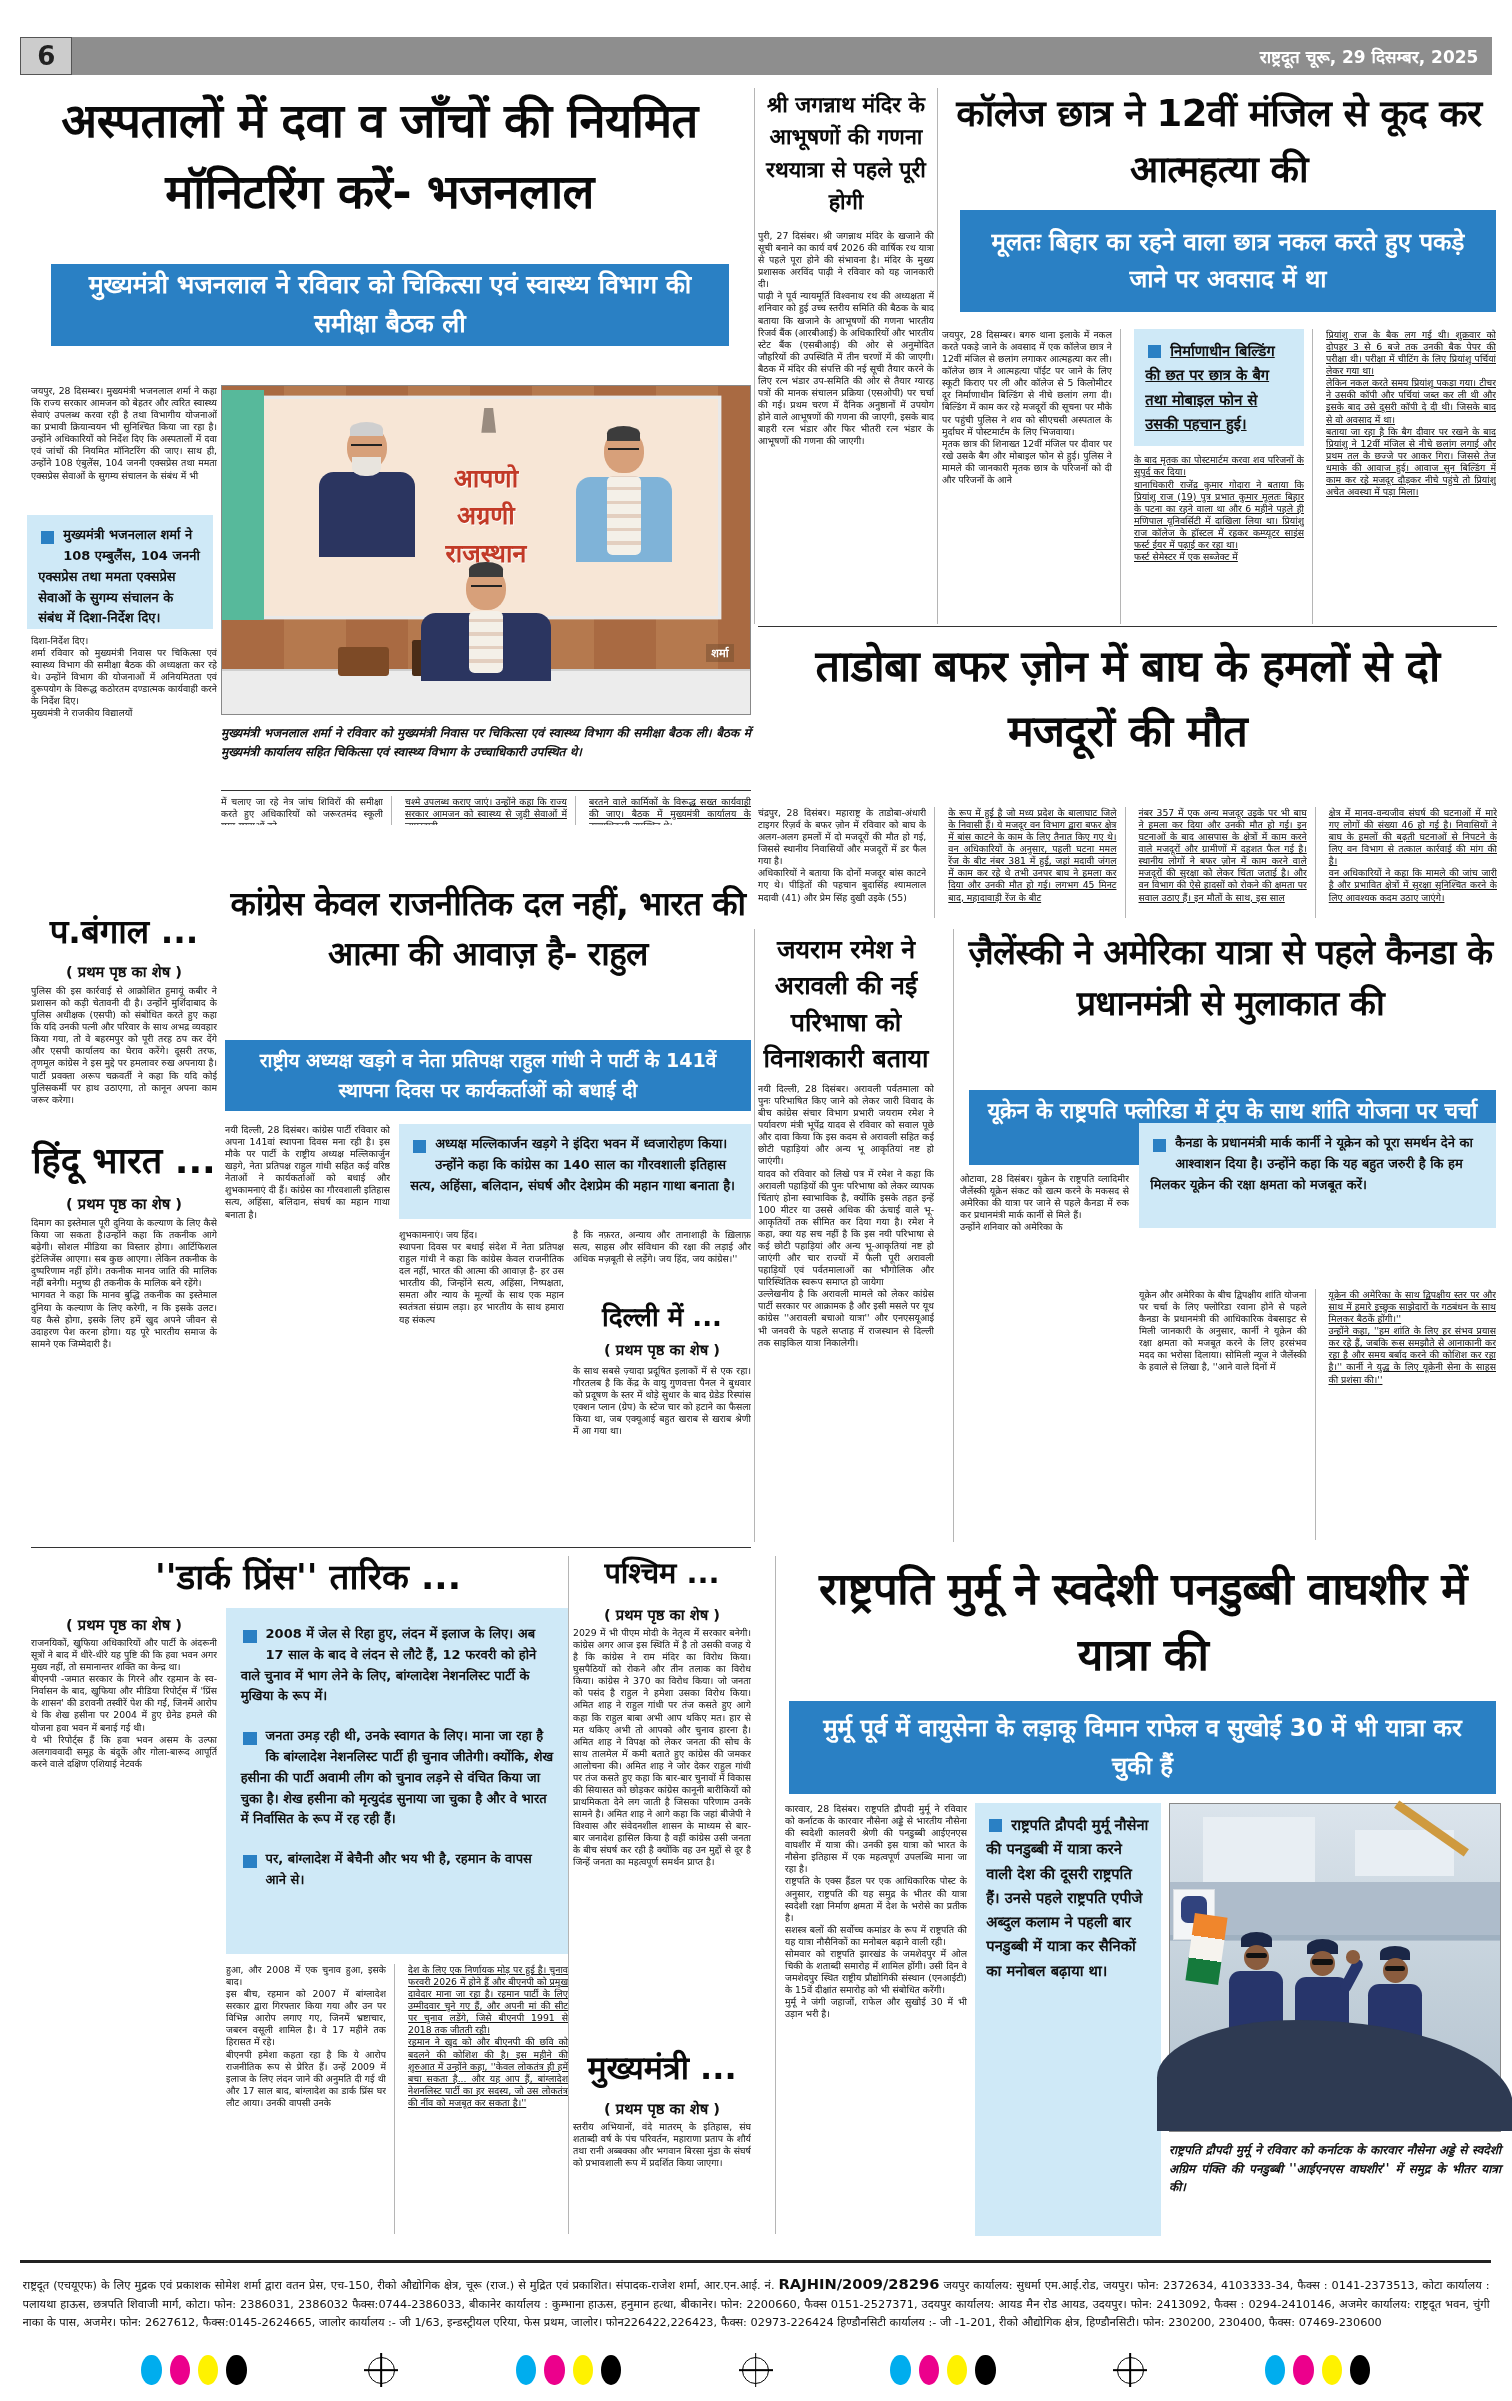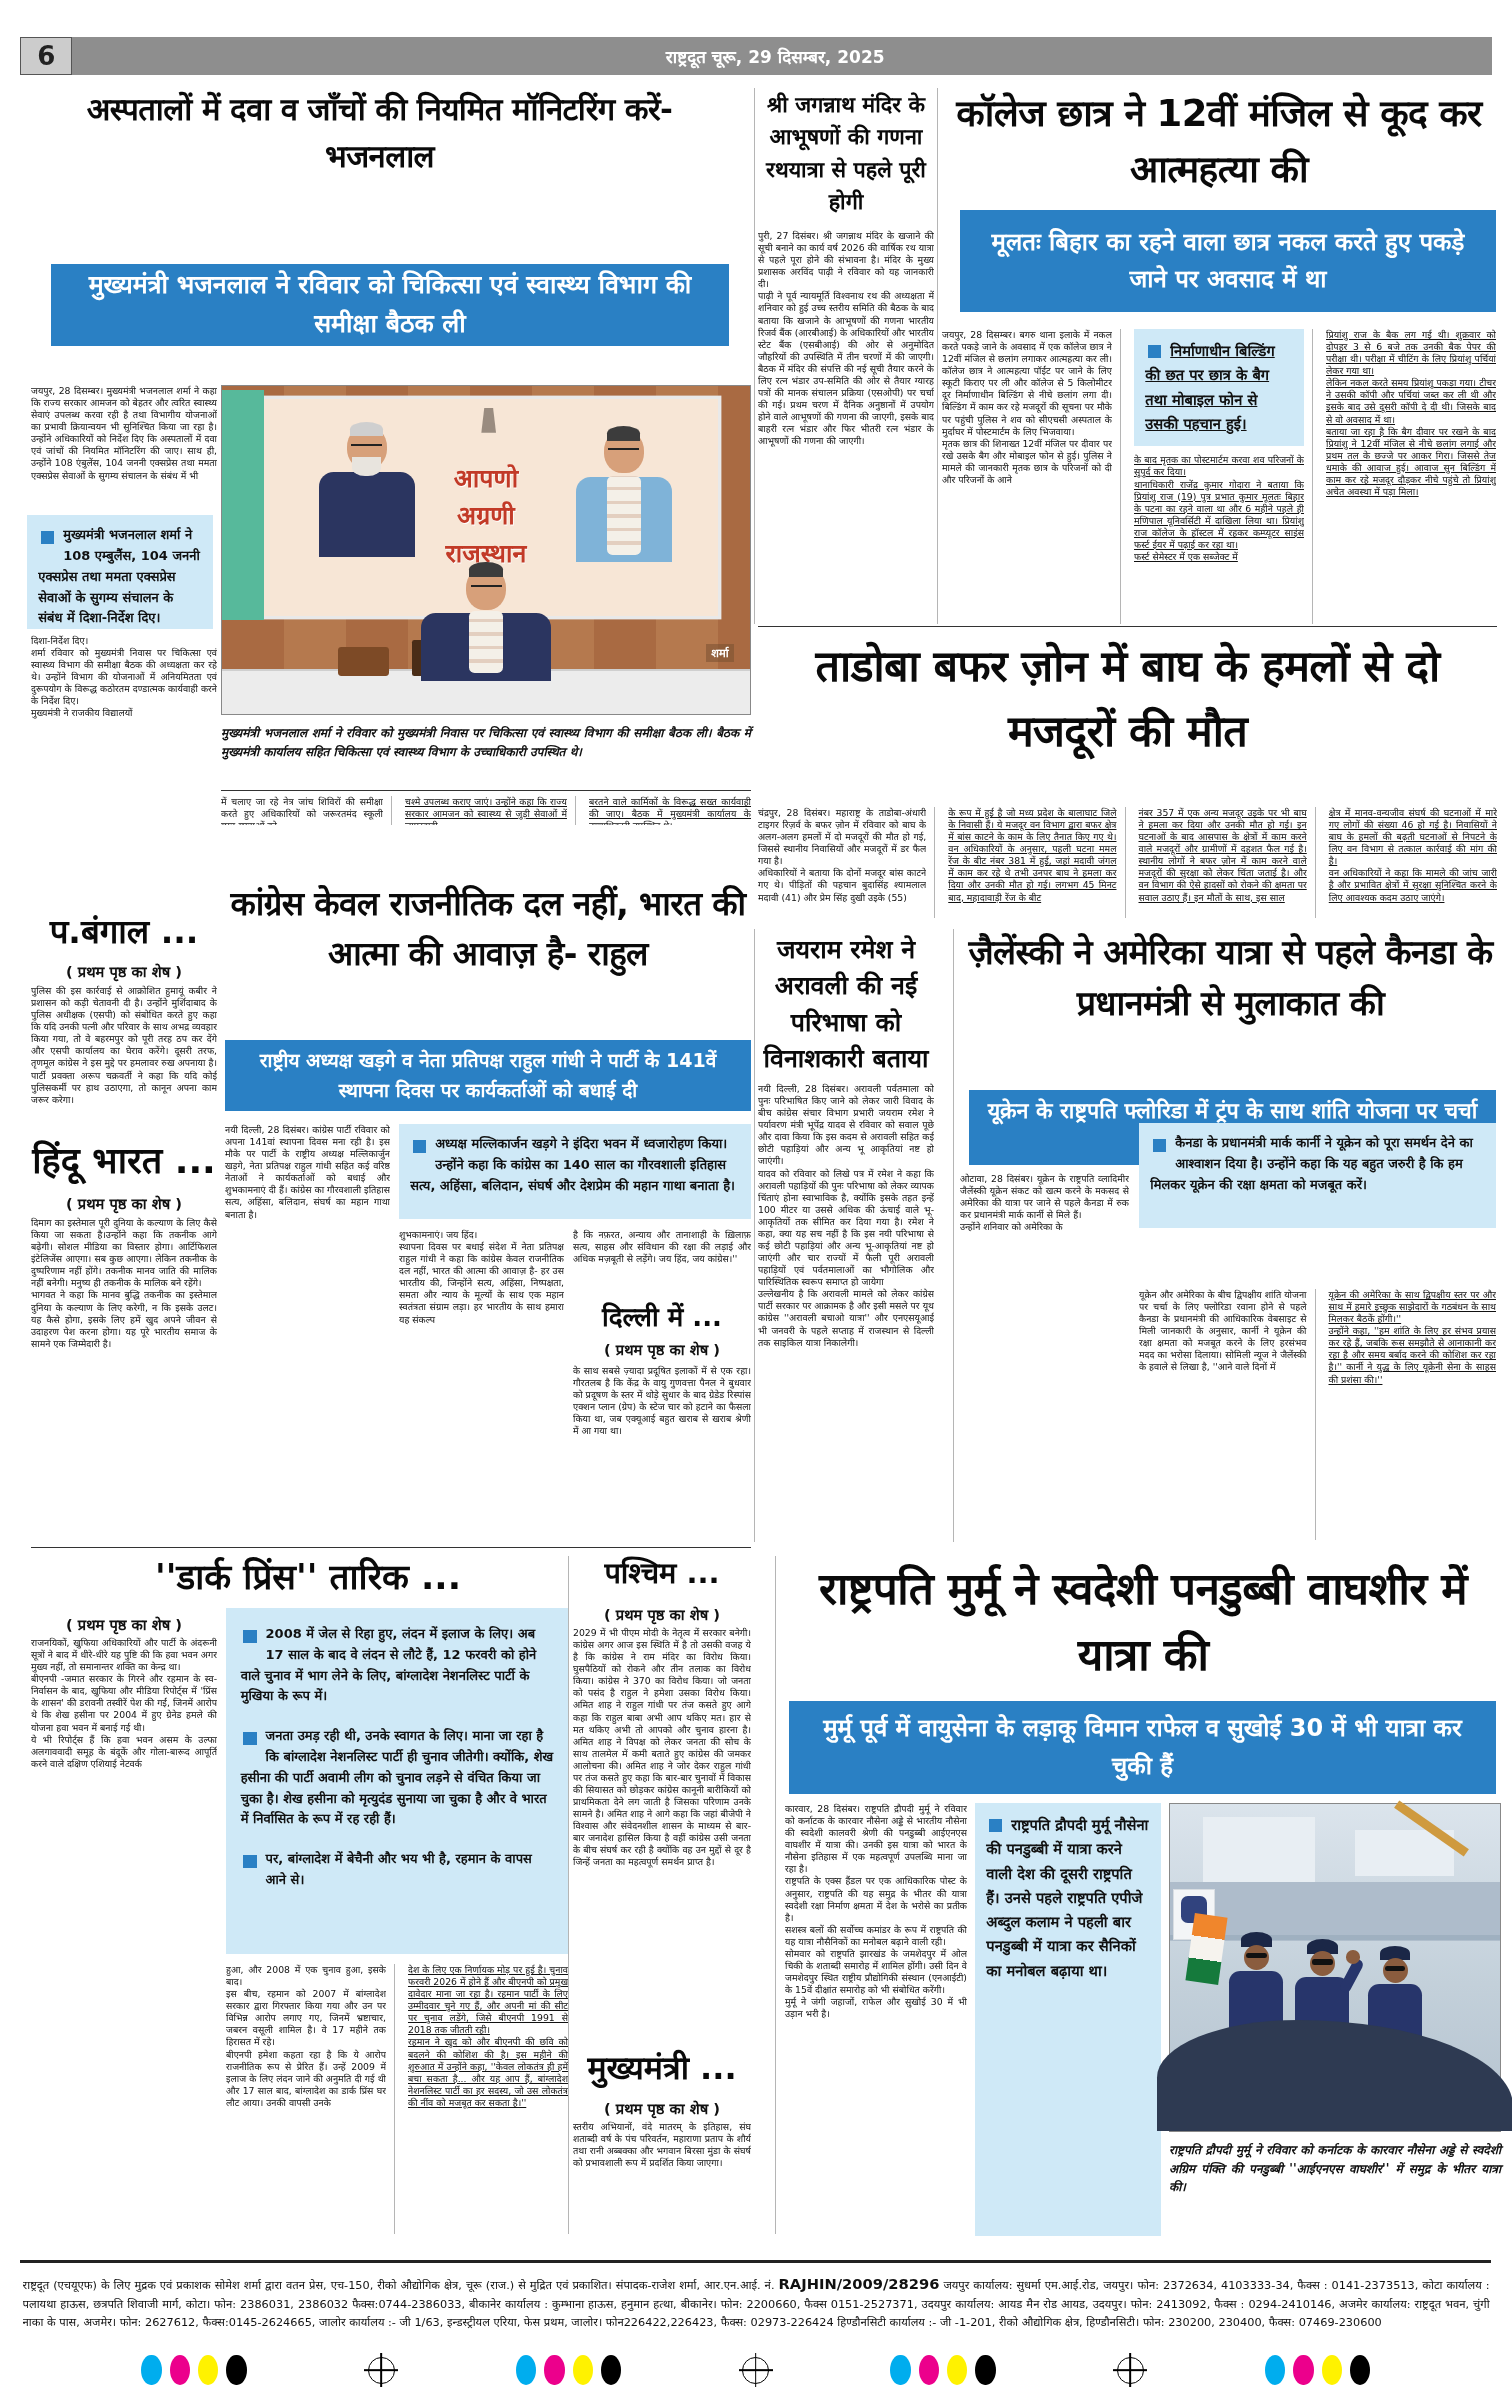--- a/index.html
+++ b/index.html
@@ -3,21 +3,21 @@
 <meta charset="utf-8">
 <style>
   html,body{margin:0;padding:0;background:#e8e8e8;}
   .page{position:relative;width:1512px;height:2401px;background:#ffffff;margin:0 auto;
         font-family:"DejaVu Sans","Liberation Sans",sans-serif;color:#111;overflow:hidden;}
   .abs{position:absolute;box-sizing:border-box;}
   
   .pgnum{background:#cccccc;border:1.7px solid #555;color:#222;font-size:26px;font-weight:bold;
          display:flex;align-items:center;justify-content:center;}
   .mast{background:#8e8e8e;color:#ffffff;font-size:17px;font-weight:bold;
-        display:flex;align-items:center;justify-content:center;padding-right:13.6px;}
+        display:flex;align-items:center;justify-content:flex-end;padding-right:13.6px;}
   
   .hl{font-weight:bold;text-align:center;line-height:1.5;letter-spacing:-0.6px;color:#0a0a0a;}
   .band{background:#2a80c4;color:#ffffff;font-weight:bold;text-align:center;
         display:flex;align-items:center;justify-content:center;line-height:1.55;padding:4.5px 17px;}
   .shead{font-weight:bold;text-align:center;line-height:1.2;color:#0a0a0a;}
   .note{font-weight:bold;text-align:center;font-size:14.7px;}
   
   .body{font-size:9.3px;line-height:1.3;text-align:justify;white-space: pre-line;}
   .clip{overflow:hidden;}
   .cols{display:flex;}
@@ -93,21 +93,21 @@
 </head>
 <body>
 
 <div class="page">
 
   <div class="abs pgnum" style="left:20.3px;top:37px;width:52px;height:38px">6</div>
   <div class="abs mast" style="left:72px;top:37px;width:1420px;height:38px">
     <span>राष्ट्रदूत चूरू, 29 दिसम्बर, 2025</span>
   </div>
 
-  <div class="abs hl" style="left:31px;top:86px;width:697px;font-size:31px">अस्पतालों में दवा व जाँचों की नियमित मॉनिटरिंग करें- भजनलाल</div>
+  <div class="abs hl" style="left:31px;top:86px;width:697px;font-size:47px">अस्पतालों में दवा व जाँचों की नियमित मॉनिटरिंग करें- भजनलाल</div>
   <div class="abs band" style="left:51px;top:264px;width:678px;height:82px;font-size:25px">
     <span>मुख्यमंत्री भजनलाल ने रविवार को चिकित्सा एवं स्वास्थ्य विभाग की समीक्षा बैठक ली</span>
   </div>
   <div class="abs body clip" style="left:31px;top:385px;width:186px;height:126px">जयपुर, 28 दिसम्बर। मुख्यमंत्री भजनलाल शर्मा ने कहा कि राज्य सरकार आमजन को बेहतर और त्वरित स्वास्थ्य सेवाएं उपलब्ध करवा रही है तथा विभागीय योजनाओं का प्रभावी क्रियान्वयन भी सुनिश्चित किया जा रहा है। उन्होंने अधिकारियों को निर्देश दिए कि अस्पतालों में दवा एवं जांचों की नियमित मॉनिटरिंग की जाए। साथ ही, उन्होंने 108 एंबुलेंस, 104 जननी एक्सप्रेस तथा ममता एक्सप्रेस सेवाओं के सुगम्य संचालन के संबंध में भी</div>
   <div class="abs callout" style="left:27px;top:515px;width:186px;height:114px">
     <span class="sq"></span>
     <span class="ct">मुख्यमंत्री भजनलाल शर्मा ने 108 एम्बुलैंस, 104 जननी एक्सप्रेस तथा ममता एक्सप्रेस सेवाओं के सुगम्य संचालन के संबंध में दिशा-निर्देश दिए।</span>
   </div>
   <div class="abs photo1" style="left:221px;top:385px;width:530px;height:330px">
     <div class="p1-screen">

